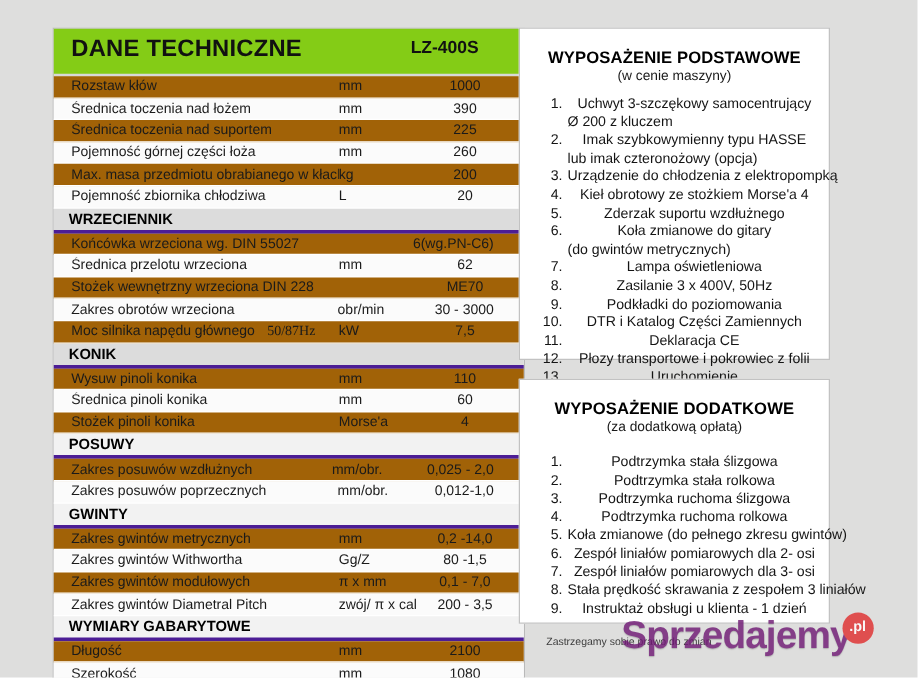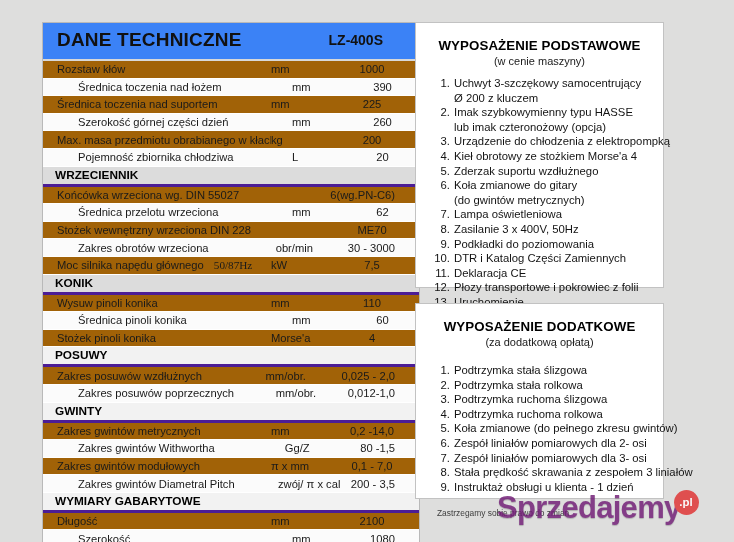--- a/index.html
+++ b/index.html
@@ -21,22 +21,22 @@
     left: 42px;
     top: 22px;
     width: 378px;
     background: #ffffff;
     border: 1px solid #b9b9b9;
     box-sizing: border-box;
   }
 
   .spec-title-row {
     display: flex;
-    align-items: center;
-    background: #3b82f6;
+    align-items: flex-start;
+    background: #84cc16;
     padding: 6px 14px 8px 14px;
     border-bottom: 2px solid #d8d8d8;
     gap: 44px;
   }
   .spec-title {
     font-size: 19px;
     font-weight: bold;
     color: #111;
     letter-spacing: 0.2px;
     flex: 1;
@@ -51,21 +51,21 @@
 
   .spec-row {
     display: flex;
     align-items: center;
     height: 16.6px;
     font-size: 11.2px;
     color: #1a1a1a;
     border-bottom: 1px solid #ffffff;
   }
   .spec-row.odd  { background: #a16207; }
-  .spec-row.even { background: #fbfbfb; padding-left: 21px; }
+  .spec-row.even { background: #fbfbfb; }
 
   .spec-row .label {
     width: 228px;
     padding-left: 14px;
     box-sizing: border-box;
     white-space: nowrap;
     overflow: hidden;
   }
   .spec-row .label .sub {
     padding-left: 10px;
@@ -136,21 +136,21 @@
     color: #141414;
     line-height: 14.6px;
     white-space: nowrap;
   }
   .eq-item .num {
     width: 20px;
     text-align: right;
     padding-right: 4px;
     flex: none;
   }
-  .eq-item .txt { flex: 1; }
+  .eq-item .txt { flex: 1; text-align: center; }
   .eq-cont {
     font-size: 11.3px;
     color: #141414;
     line-height: 14.6px;
     padding-left: 24px;
     white-space: nowrap;
   }
 
   
   #footer-disclaimer {
@@ -212,21 +212,21 @@
         <div class="label">Średnica toczenia nad łożem</div>
         <div class="unit">mm</div>
         <div class="value">390</div>
       </div>
       <div class="spec-row odd">
         <div class="label">Średnica toczenia nad suportem</div>
         <div class="unit">mm</div>
         <div class="value">225</div>
       </div>
       <div class="spec-row even">
-        <div class="label">Szerokość górnej części dzień</div>
+        <div class="label">Pojemność górnej części łoża</div>
         <div class="unit">mm</div>
         <div class="value">260</div>
       </div>
       <div class="spec-row odd">
         <div class="label">Max. masa przedmiotu obrabianego w kłach</div>
         <div class="unit">kg</div>
         <div class="value">200</div>
       </div>
       <div class="spec-row even">
         <div class="label">Pojemność zbiornika chłodziwa</div>

